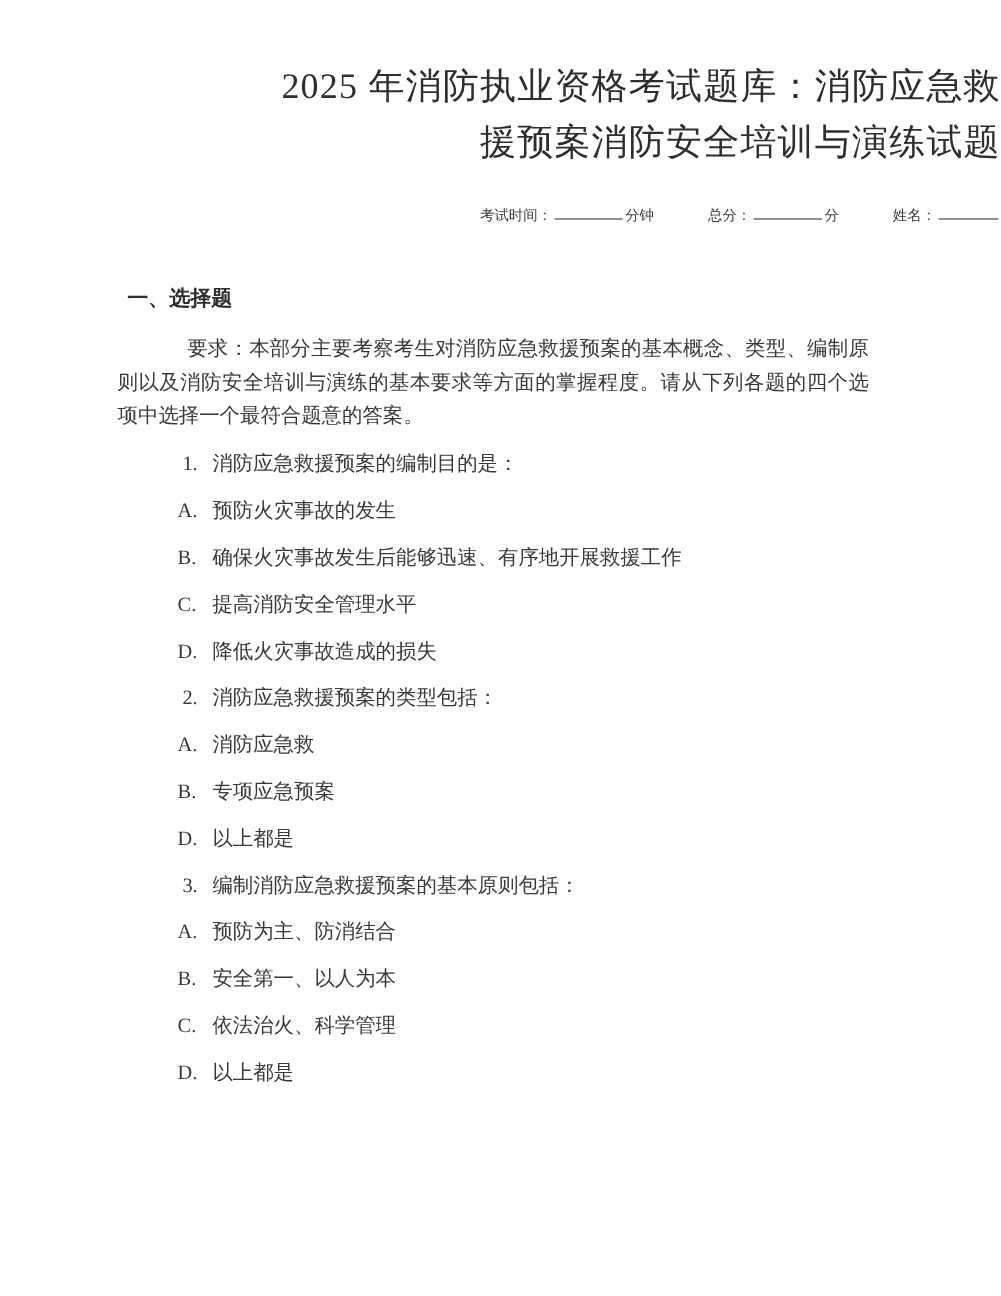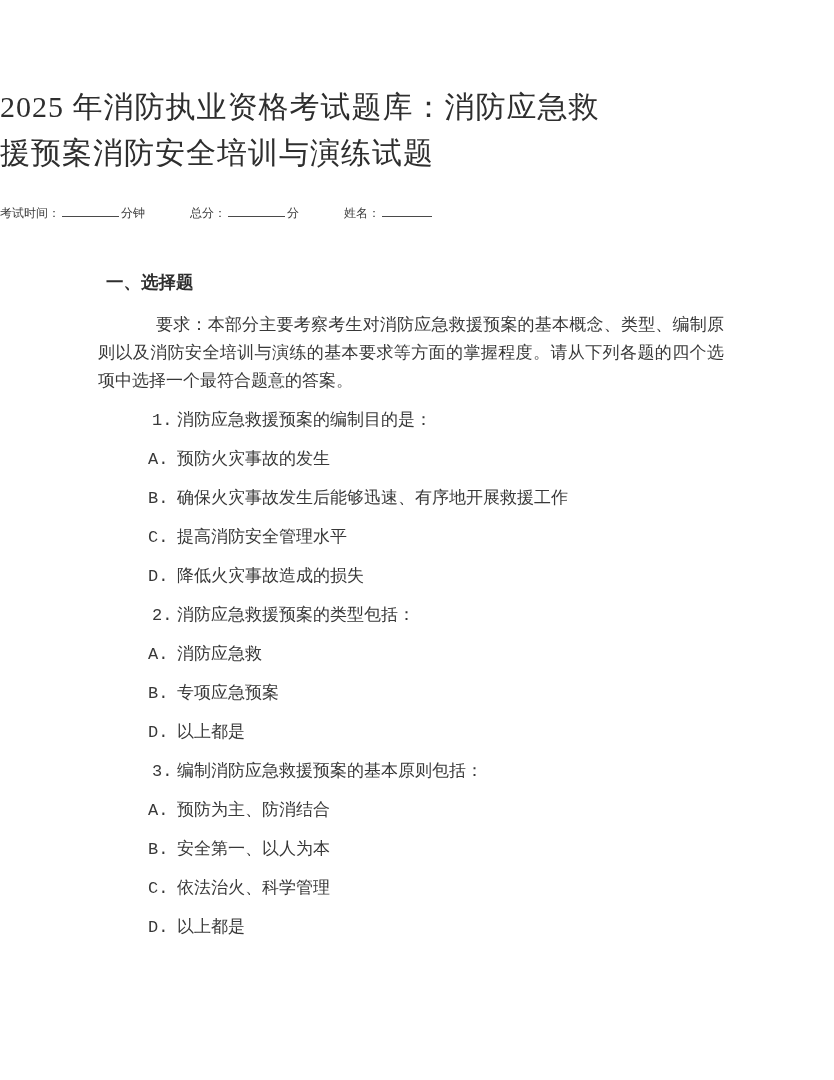--- a/index.html
+++ b/index.html
@@ -10,22 +10,22 @@
   .page {
     position: relative;
     width: 834px;
     height: 1080px;
     background: #ffffff;
     overflow: hidden;
     font-family: "Liberation Serif", "DejaVu Serif", serif;
     color: #383838;
   }
   .header {
-    padding-top: 84px;
-    text-align: left;
+    padding-top: 50px;
+    text-align: right;
   }
   .title {
     margin: 0;
     font-size: 30px;
     line-height: 46px;
     font-weight: 400;
     color: #2e2e2e;
     letter-spacing: 1px;
   }
   .title-line { display: block; }
@@ -59,21 +59,20 @@
   .requirements {
     margin: 19px 0 0 0;
     font-size: 17px;
     line-height: 28px;
     text-indent: 58px;
     text-align: justify;
     color: #383838;
   }
   .questions {
     margin-top: 17px;
-    font-family: Liberation Mono, monospace;
   }
   .q-line {
     margin: 0 0 21px 0;
     font-size: 17px;
     line-height: 18px;
     color: #383838;
   }
   .q-stem { padding-left: 54px; }
   .q-option { padding-left: 50px; }
   .q-num {

